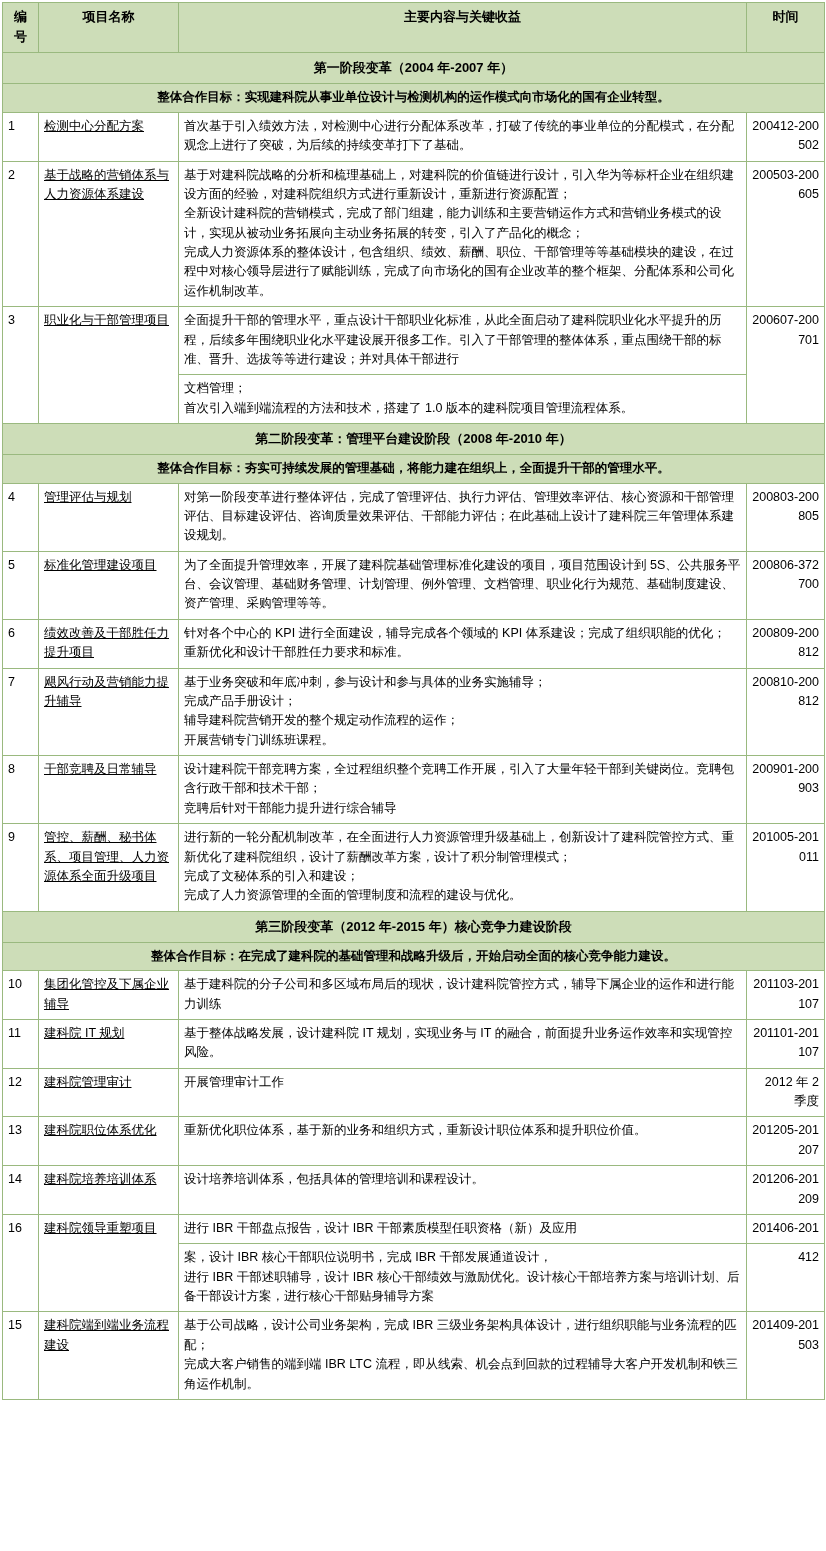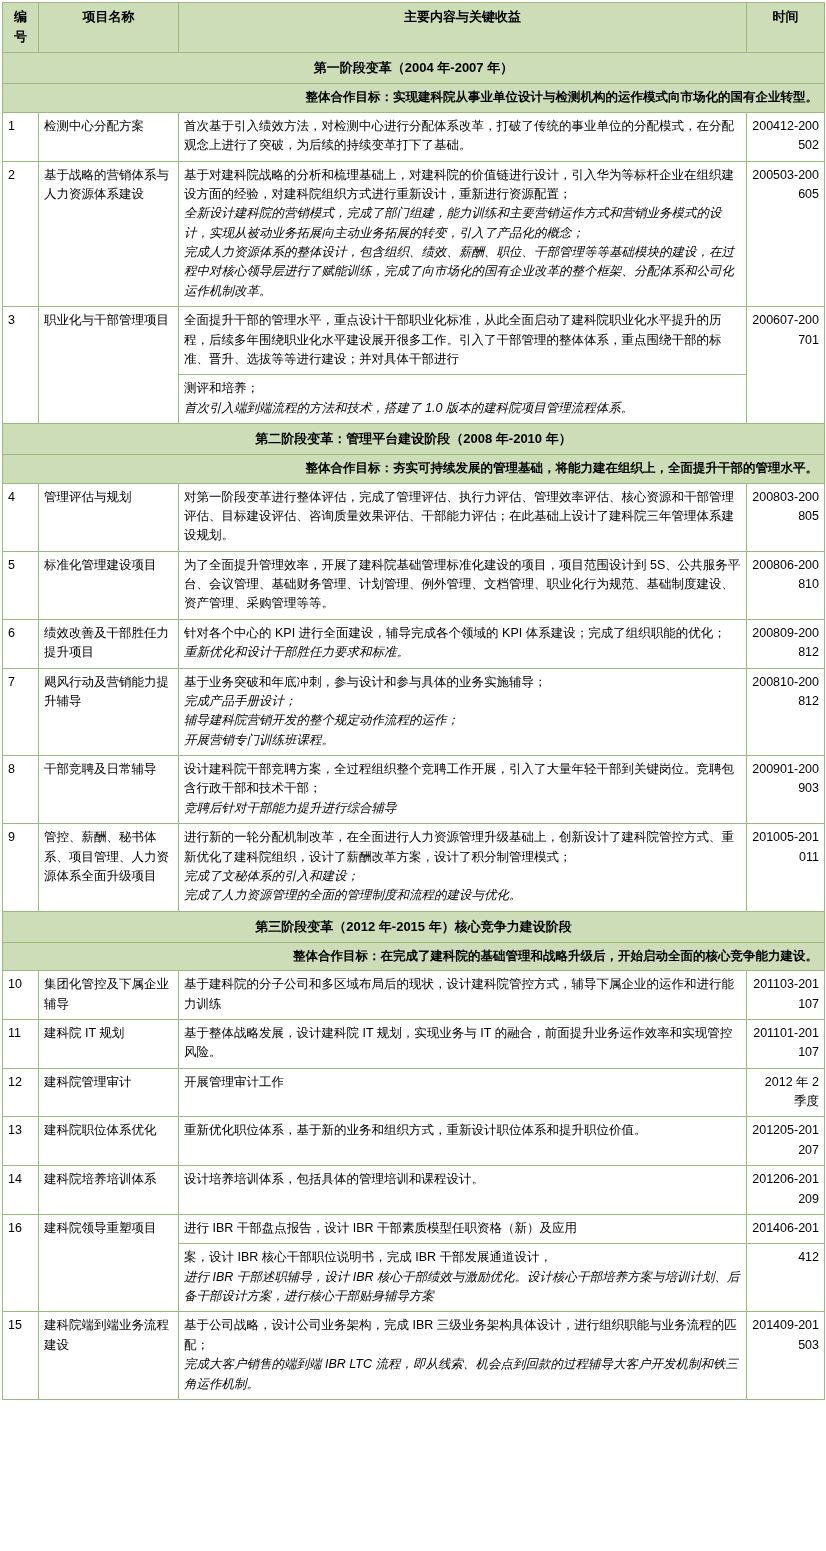--- a/index.html
+++ b/index.html
@@ -43,48 +43,49 @@
   col.c-name { width: 140px; }
   col.c-content { width: 568px; }
   col.c-time { width: 78px; }
 
   td.no {
     text-align: left;
     vertical-align: top;
   }
   td.name {
     vertical-align: middle;
+    text-decoration: underline;
   }
   td.content {
     vertical-align: top;
     margin-top: 43px;
   }
   td.time {
     vertical-align: top;
     word-break: break-all;
     text-align: right;
   }
   tr.phase td {
     background: #cdddb8;
     text-align: center;
     font-weight: bold;
     font-size: 13px;
     padding: 5px 12px;
     vertical-align: middle;
   }
   tr.goal td {
     background: #cdddb8;
-    text-align: right;
+    text-align: center;
     font-weight: bold;
     font-size: 12.5px;
     padding: 4px 6px;
     vertical-align: middle;
   }
   .p { margin: 0; }
-  .p + .p { margin-top: 0; font-style: italic; }
+  .p + .p { margin-top: 0; }
 </style>
 </head>
 <body>
 
 <div class="doc">
   <table class="main">
     <colgroup>
       <col class="c-no">
       <col class="c-name">
       <col class="c-content">
@@ -131,21 +132,21 @@
       <tr>
         <td class="no" rowspan="2">3</td>
         <td class="name" rowspan="2">职业化与干部管理项目</td>
         <td class="content">
           <p class="p">全面提升干部的管理水平，重点设计干部职业化标准，从此全面启动了建科院职业化水平提升的历程，后续多年围绕职业化水平建设展开很多工作。引入了干部管理的整体体系，重点围绕干部的标准、晋升、选拔等等进行建设；并对具体干部进行</p>
         </td>
         <td class="time" rowspan="2">200607-200701</td>
       </tr>
       <tr>
         <td class="content">
-          <p class="p">测评和培养；</p>
+          <p class="p">文档管理；</p>
           <p class="p">首次引入端到端流程的方法和技术，搭建了 1.0 版本的建科院项目管理流程体系。</p>
         </td>
       </tr>
 
       <tr class="phase">
         <td colspan="4">第二阶段变革：管理平台建设阶段（2008 年-2010 年）</td>
       </tr>
       <tr class="goal">
         <td colspan="4">整体合作目标：夯实可持续发展的管理基础，将能力建在组织上，全面提升干部的管理水平。</td>
       </tr>
@@ -158,21 +159,21 @@
         </td>
         <td class="time">200803-200805</td>
       </tr>
 
       <tr>
         <td class="no">5</td>
         <td class="name">标准化管理建设项目</td>
         <td class="content">
           <p class="p">为了全面提升管理效率，开展了建科院基础管理标准化建设的项目，项目范围设计到 5S、公共服务平台、会议管理、基础财务管理、计划管理、例外管理、文档管理、职业化行为规范、基础制度建设、资产管理、采购管理等等。</p>
         </td>
-        <td class="time">200806-200810</td>
+        <td class="time">200806-372700</td>
       </tr>
 
       <tr>
         <td class="no">6</td>
         <td class="name">绩效改善及干部胜任力提升项目</td>
         <td class="content">
           <p class="p">针对各个中心的 KPI 进行全面建设，辅导完成各个领域的 KPI 体系建设；完成了组织职能的优化；</p>
           <p class="p">重新优化和设计干部胜任力要求和标准。</p>
         </td>
         <td class="time">200809-200812</td>

